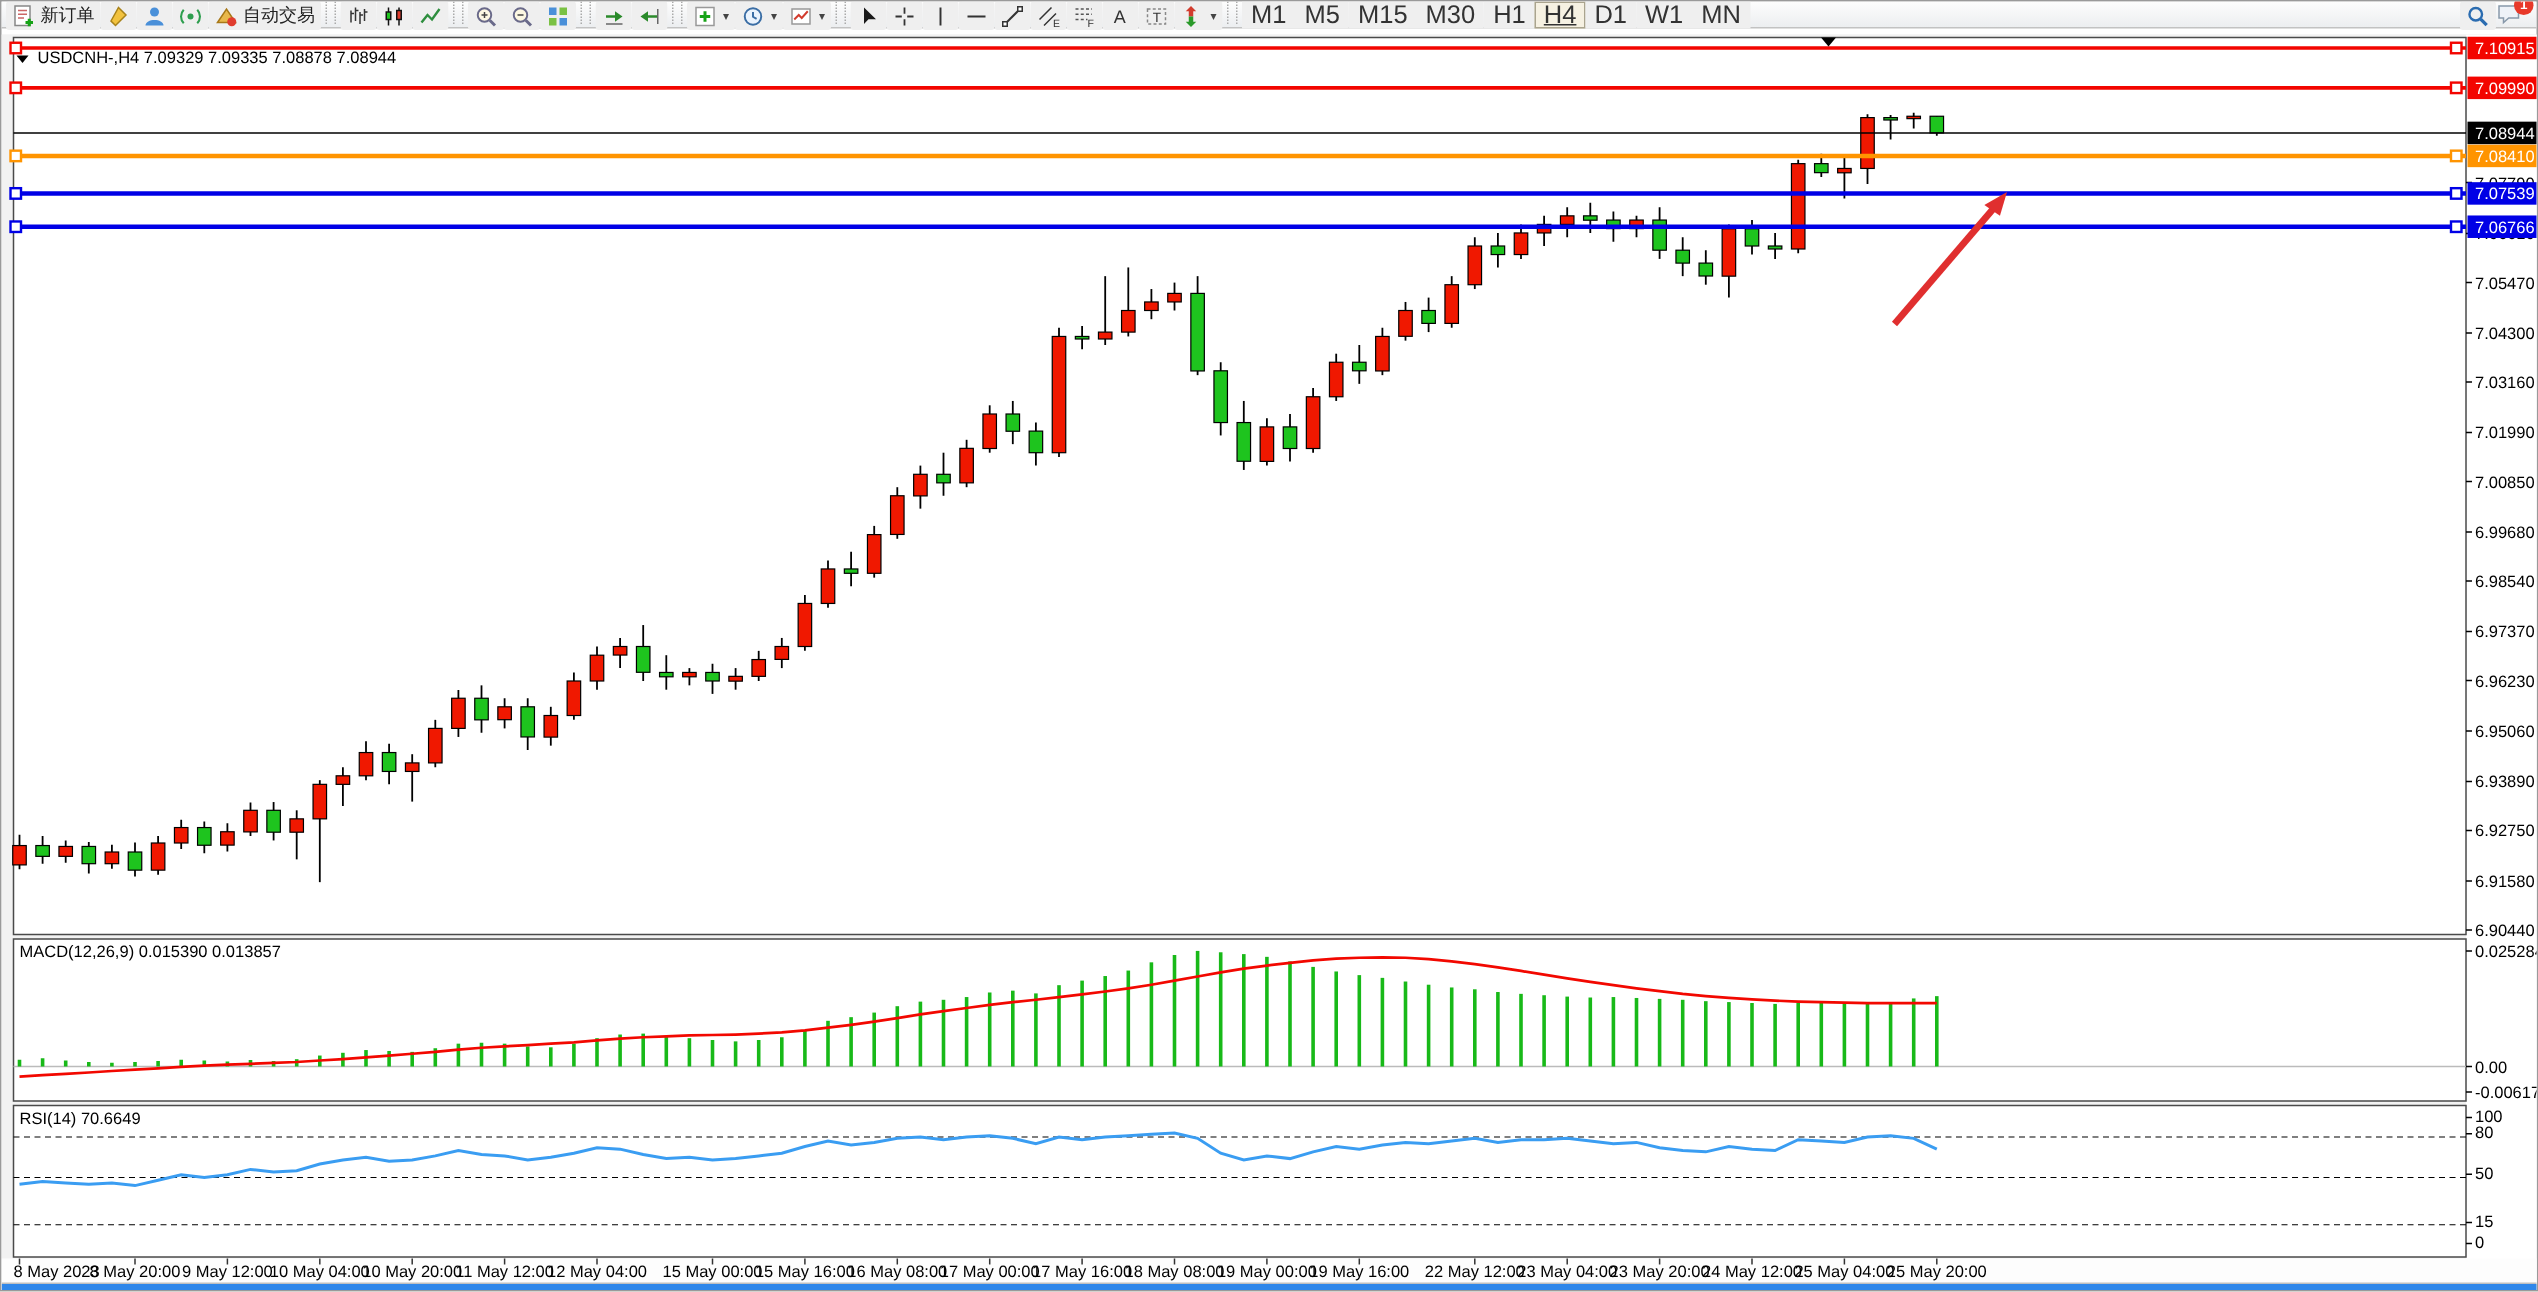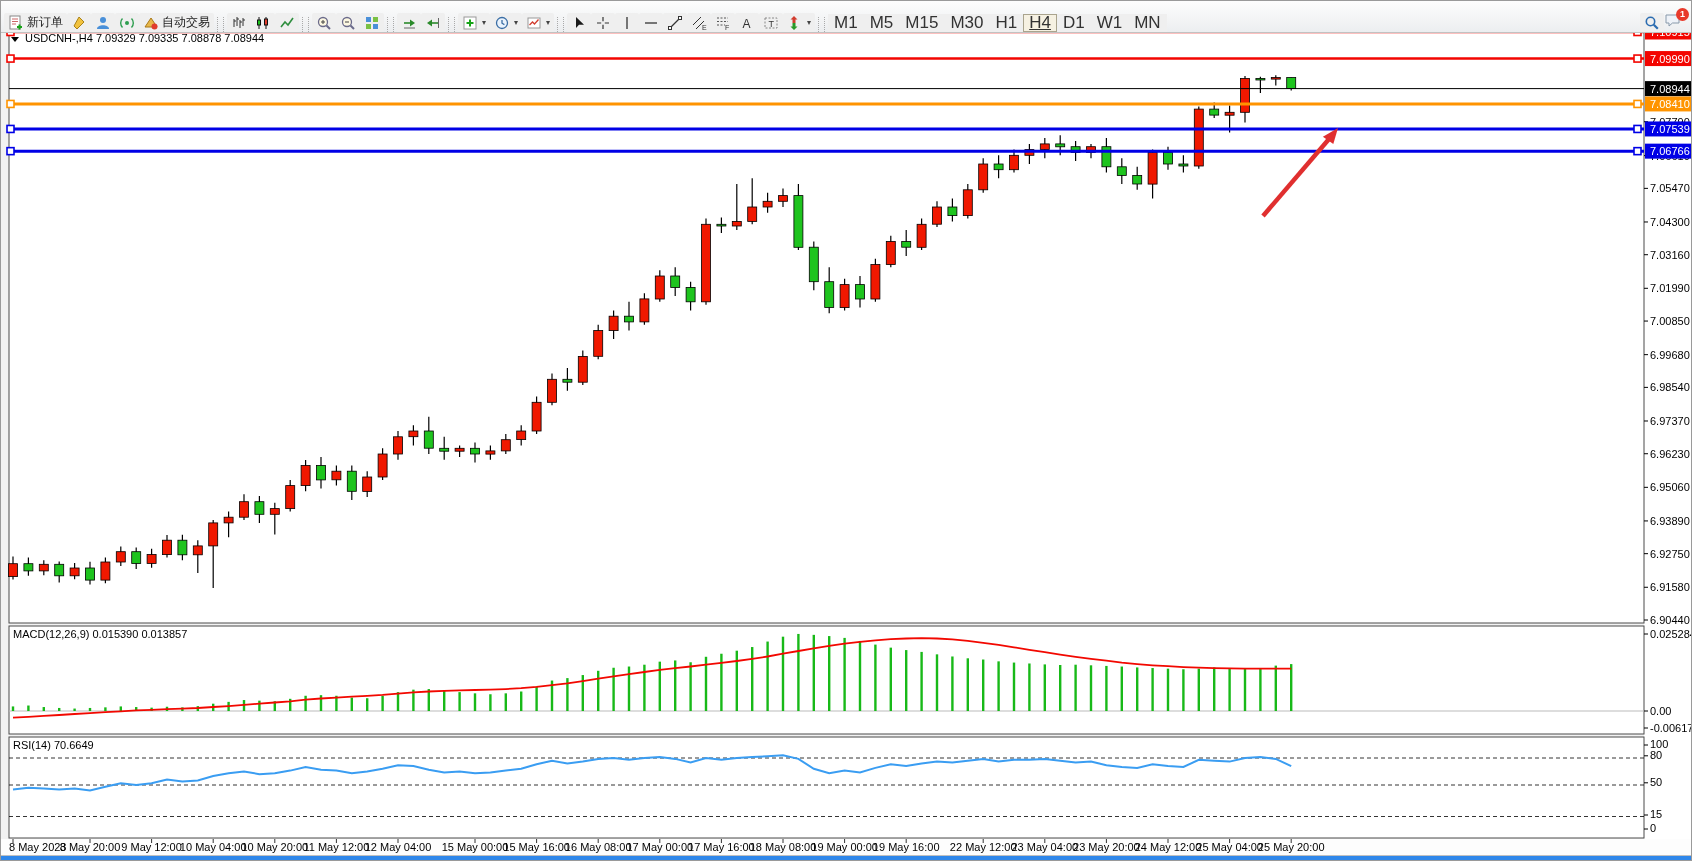--- a/index.html
+++ b/index.html
@@ -1,17 +1,17 @@
 <!DOCTYPE html>
 <html><head>
 <meta charset="utf-8">
 <style>
   html,body{margin:0;padding:0;background:#d8d4cc;font-family:"Liberation Sans",sans-serif;}
   .window{position:relative;width:1692px;height:861px;background:#fff;border:1px solid #9a9a9a;box-sizing:border-box;overflow:hidden;}
-  .toolbar{position:absolute;top:0;left:0;right:0;height:32px;background:linear-gradient(#fdfdfd,#eceef0);border-bottom:1px solid #c2c2c2;display:flex;align-items:flex-end;padding:0 3px;box-sizing:border-box;z-index:5;}
+  .toolbar{position:absolute;top:0;left:0;right:0;height:18px;background:linear-gradient(#fdfdfd,#eceef0);border-bottom:1px solid #c2c2c2;display:flex;align-items:flex-start;padding:0 3px;box-sizing:border-box;z-index:5;}
   .tb-btn{height:19px;display:flex;align-items:center;gap:3px;padding:0 3px;border:1px solid transparent;border-radius:2px;font-size:12px;color:#222;cursor:default;white-space:nowrap;}
   .tb-btn svg{display:block;}
   .tf{font-size:17px;color:#333;padding:0 5px;height:18px;display:flex;align-items:center;border:1px solid transparent;}
   .tf.active{background:#f6f1e2;border:1px solid #aaa48e;text-decoration:underline;}
   .grip{width:5px;height:15px;margin:0 3px;border-left:1px dotted #aaa;border-right:1px dotted #aaa;}
   .caret{font-size:8px;color:#444;margin-left:1px;}
   .spacer{flex:1;}
   .chat-wrap{position:relative;margin-right:6px;}
   .badge{position:absolute;top:-4px;right:-7px;background:#e8392a;color:#fff;border-radius:50%;min-width:13px;height:13px;font-size:9px;line-height:13px;text-align:center;font-weight:bold;}
   .chart-host{position:absolute;top:22px;left:0;width:1692px;height:839px;background:#f0f0f0;}

